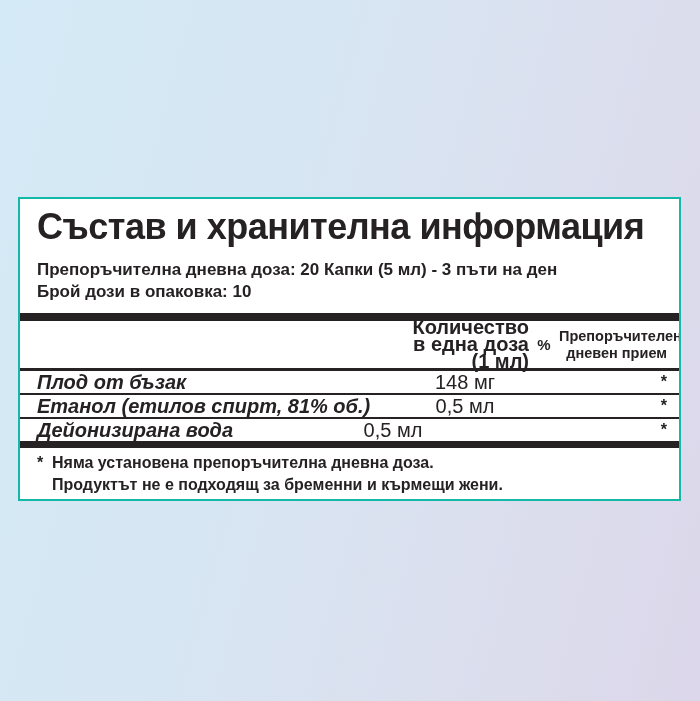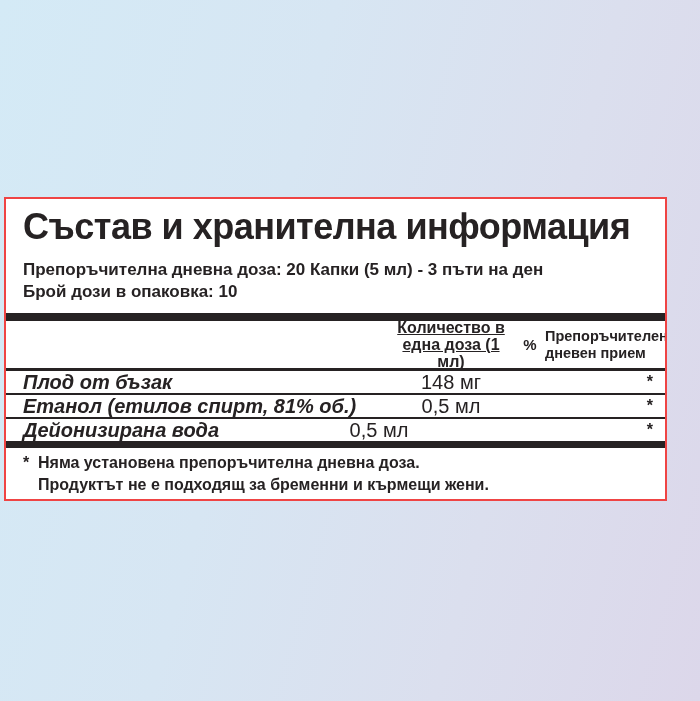--- a/index.html
+++ b/index.html
@@ -10,27 +10,27 @@
     width: 700px;
     height: 701px;
     position: relative;
     font-family: "Liberation Sans", sans-serif;
     color: #262223;
     background: linear-gradient(105deg, #d4eaf6 0%, #d7e6f3 38%, #dbdfee 70%, #dcd7ea 100%);
     overflow: hidden;
   }
   .label-panel {
     position: absolute;
-    left: 4px;
+    left: 18px;
     top: 197px;
     width: 663px;
     height: 304px;
     box-sizing: border-box;
     background: #ffffff;
-    border: 2px solid #ef4444;
+    border: 2px solid #14b8a6;
     overflow: hidden;
   }
   .label-title {
     margin: 9px 17px 0 17px;
     font-size: 36px;
     font-weight: bold;
     line-height: 38px;
     letter-spacing: -0.5px;
     white-space: nowrap;
   }
@@ -50,33 +50,32 @@
     display: flex;
     align-items: center;
     height: 47px;
     padding-right: 12px;
     border-bottom: 3px solid #262223;
     font-weight: bold;
   }
   .th-spacer { flex: 1; }
   .th-amount {
     width: 128px;
-    text-align: center;
-    font-size: 16px;
+    text-align: right;
+    font-size: 20px;
     line-height: 17px;
-    text-decoration: underline;
   }
   .th-percent {
     width: 30px;
     text-align: center;
     font-size: 15px;
   }
   .th-daily {
     width: 108px;
-    text-align: left;
+    text-align: right;
     font-size: 14.5px;
     line-height: 17px;
   }
   .ingredient-row {
     display: flex;
     align-items: center;
     height: 22px;
     padding: 0 12px 0 17px;
     border-bottom: 2px solid #262223;
   }

